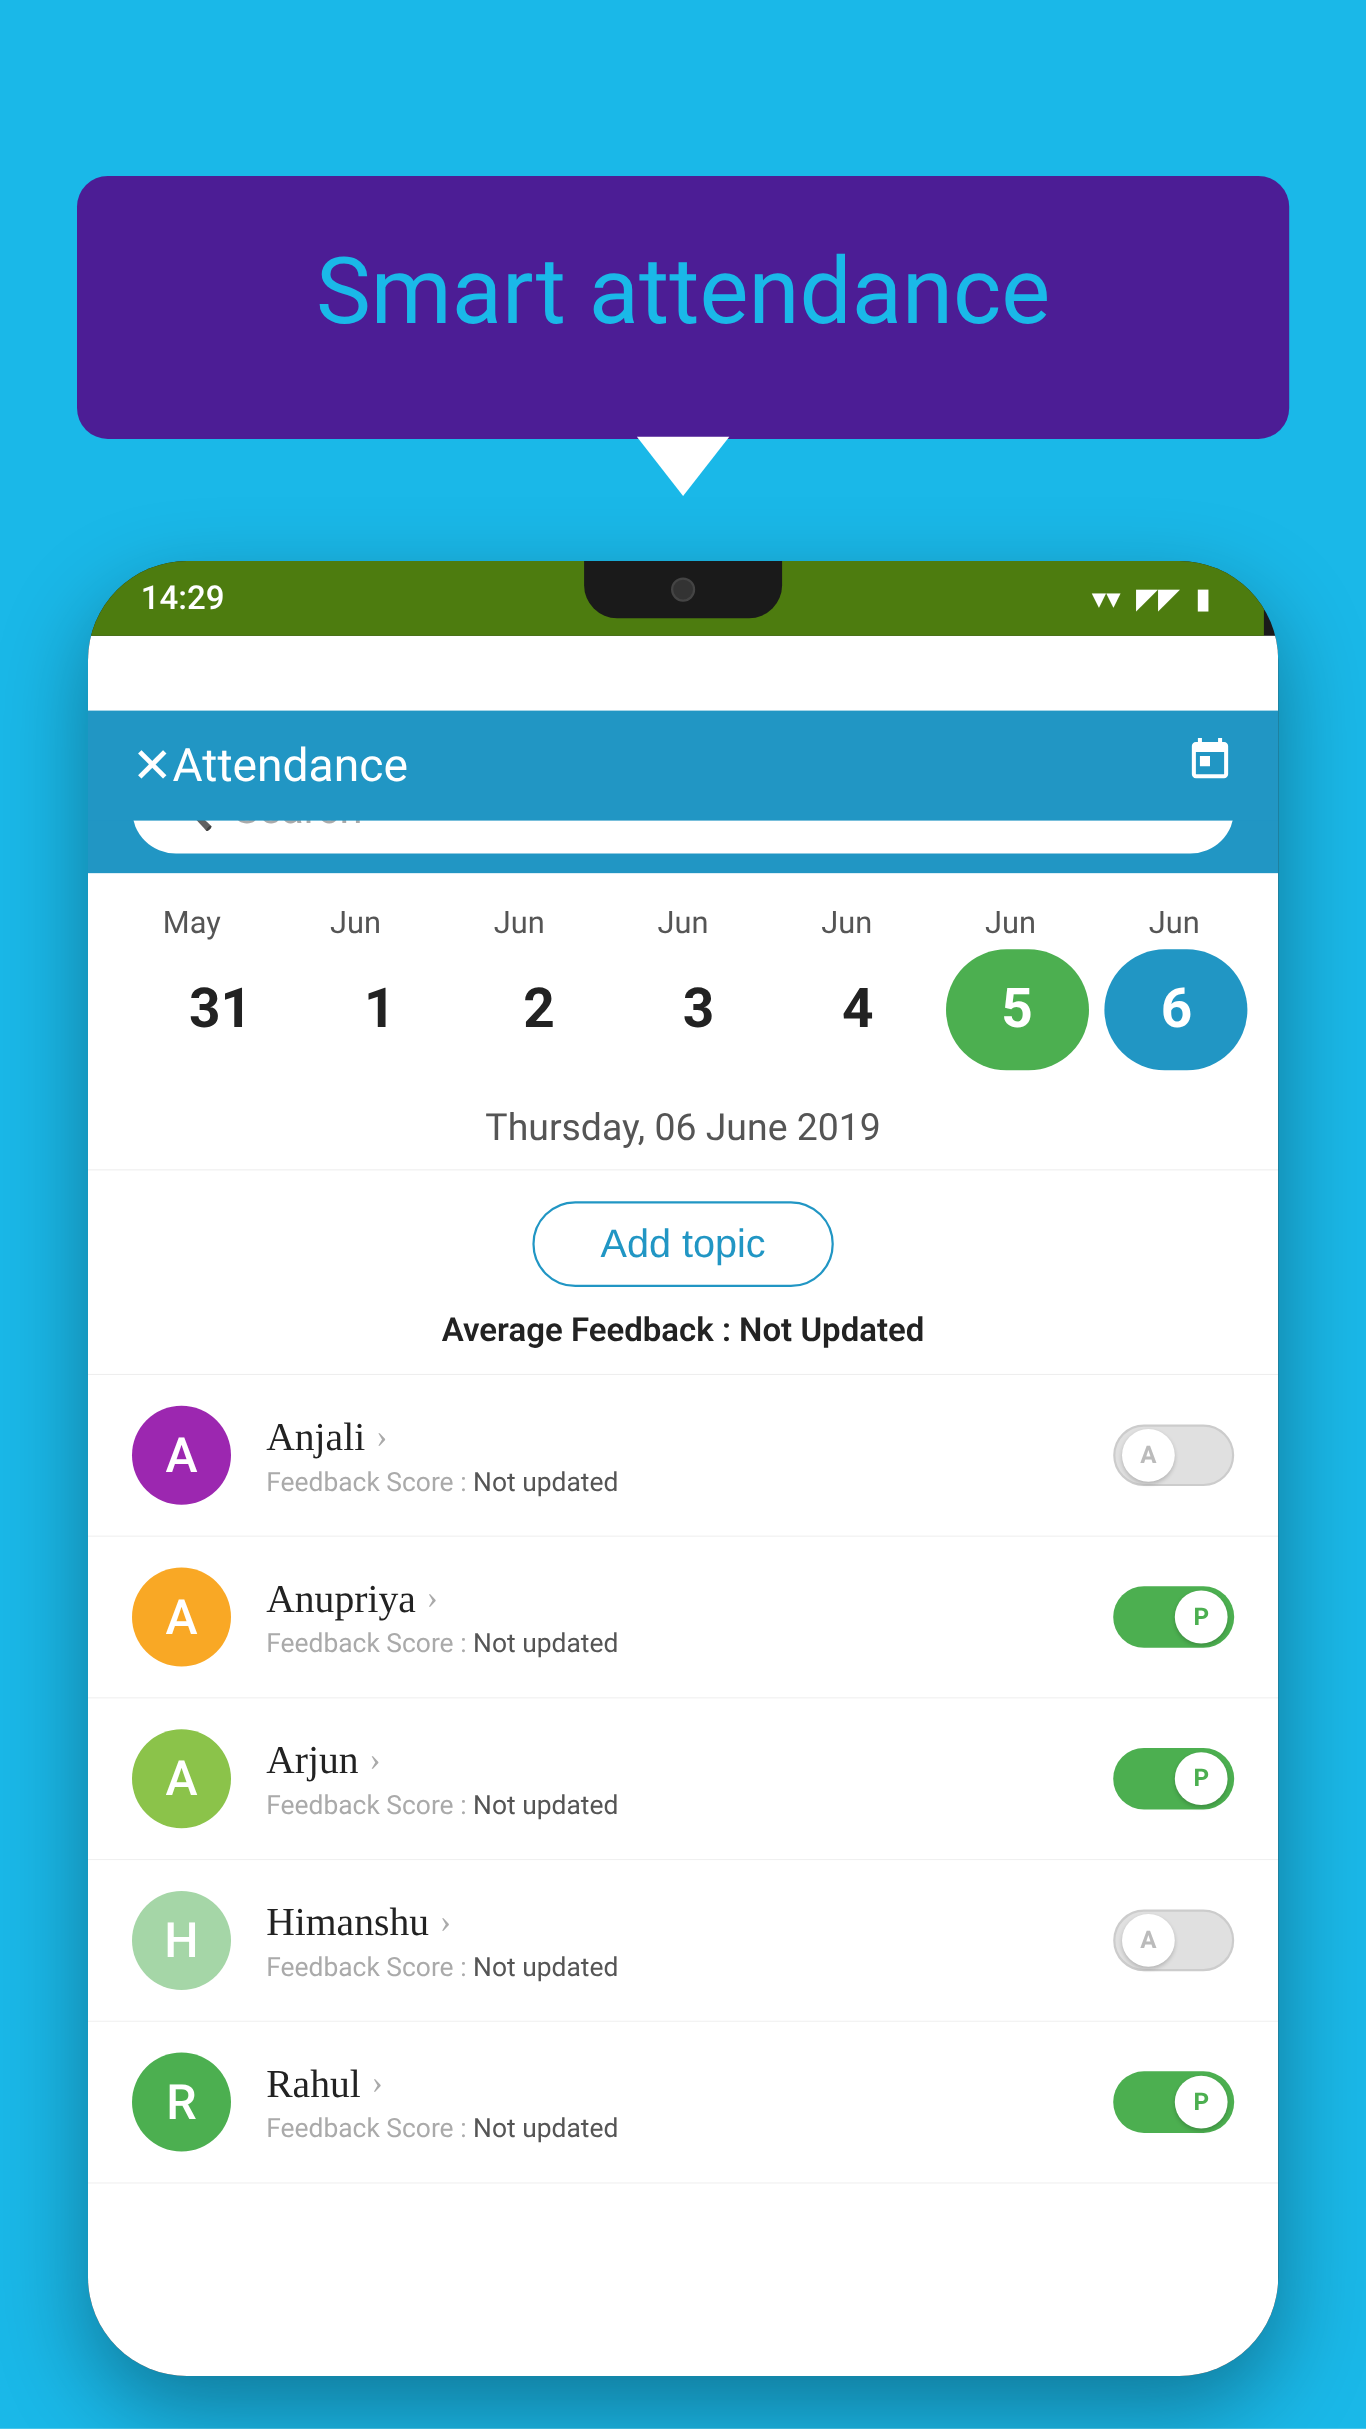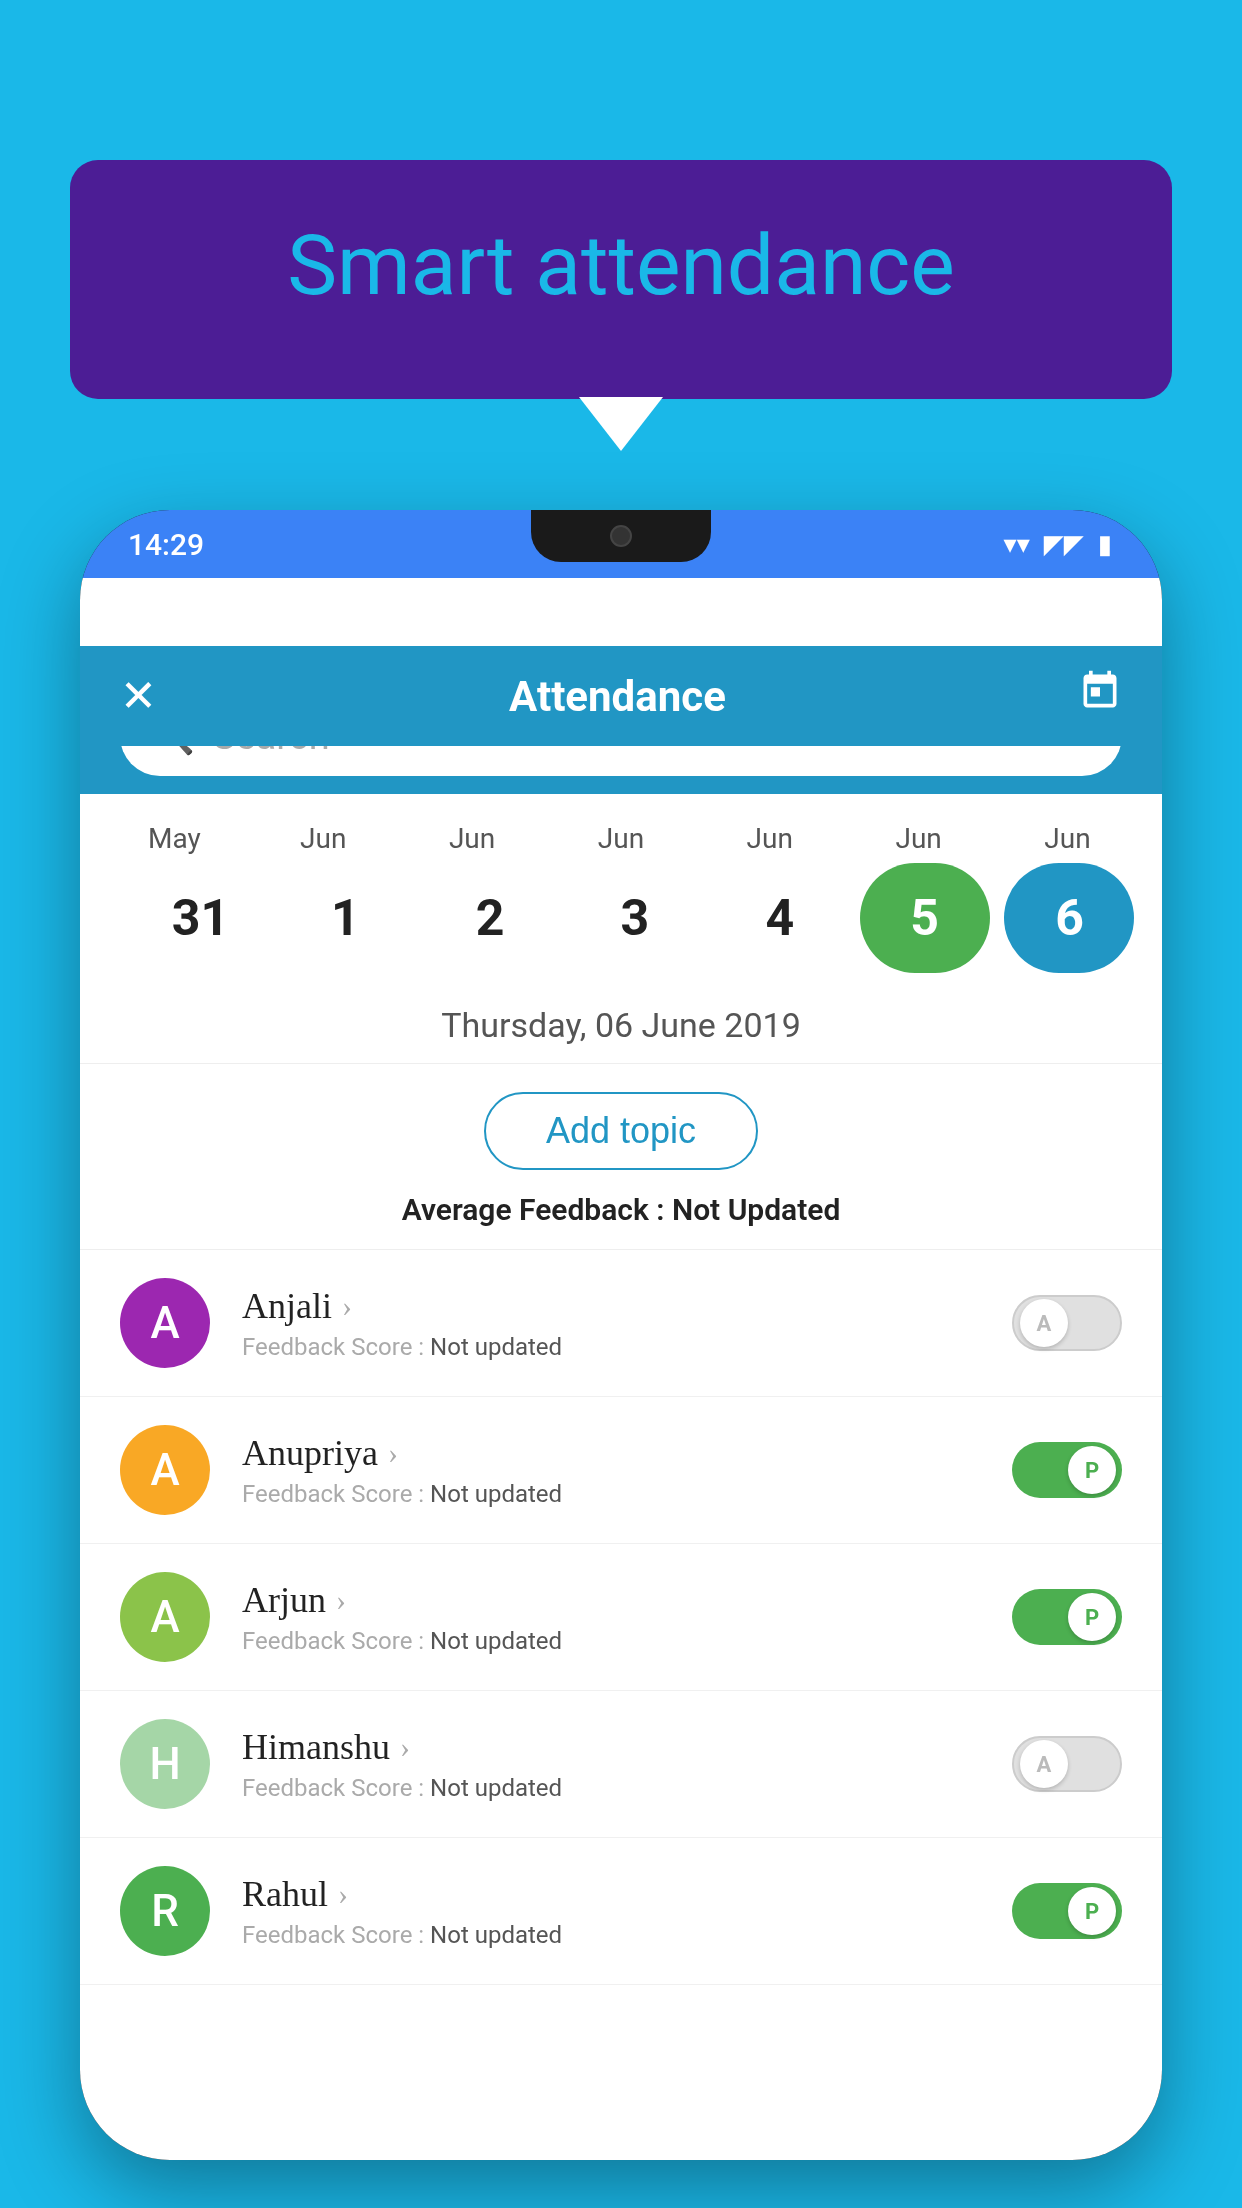--- a/index.html
+++ b/index.html
@@ -99,23 +99,23 @@
       left: 50%;
       transform: translateX(-50%);
       border: 2px solid #444;
     }
 
     
     .status-bar {
       position: absolute;
       top: 0;
       left: 0;
-      right: 2px;
+      right: 13px;
       height: 68px;
-      background: #3b82f6;
+      background: #4d7c0f;
       display: flex;
       align-items: center;
       justify-content: space-between;
       padding: 0 48px;
       z-index: 5;
     }
 
     .status-time {
       color: #fff;
       font-size: 30px;
@@ -150,23 +150,22 @@
     .app-bar-close {
       color: #fff;
       font-size: 44px;
       font-weight: 300;
       cursor: pointer;
     }
 
     .app-bar-title {
       color: #fff;
       font-size: 42px;
-      font-weight: 700;
+      font-weight: 400;
       flex: 1;
-      text-align: center;
     }
 
     .app-bar-calendar {
       color: #fff;
       font-size: 40px;
     }
 
     
     .phone-screen {
       position: absolute;

